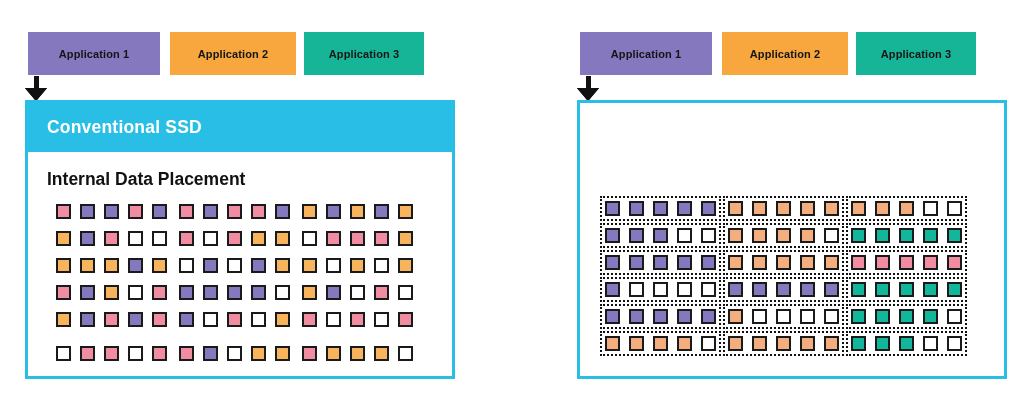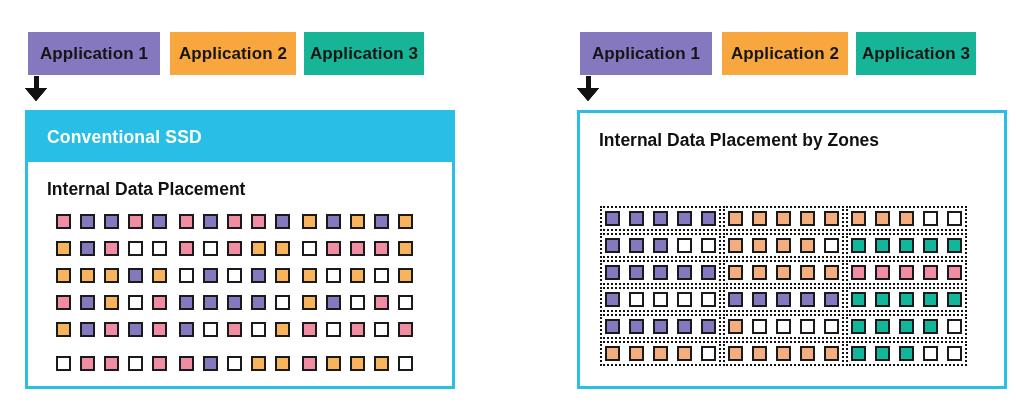--- a/index.html
+++ b/index.html
@@ -8,21 +8,21 @@
     font-family:"Liberation Sans", sans-serif;overflow:hidden;
   }
   .panel{position:absolute;top:32px;width:430px;height:348px;}
   #panel-left{left:25px;}
   #panel-right{left:577px;}
 
   
   .app-box{
     position:absolute;top:0;height:43px;
     display:flex;align-items:center;justify-content:center;
-    font-weight:bold;font-size:17px;color:#151515;letter-spacing:0.1px;
+    font-weight:bold;font-size:11px;color:#151515;letter-spacing:0.1px;
   }
   .app-1{left:3px;width:132px;}
   .app-2{left:145px;width:126px;}
   .app-3{left:279px;width:120px;}
   .c-purple{background:#8678BE;}
   .c-orange{background:#F7A73E;}
   .c-teal{background:#17B598;}
 
   
   .arrow{position:absolute;top:44px;width:22px;height:25px;}
@@ -34,21 +34,21 @@
   }
   #panel-left .arrow:nth-of-type(1){left:6px;}
   #panel-left .arrow:nth-of-type(2){left:201px;}
   #panel-left .arrow:nth-of-type(3){left:332px;}
   #panel-right .arrow:nth-of-type(1){left:57px;}
   #panel-right .arrow:nth-of-type(2){left:198px;}
   #panel-right .arrow:nth-of-type(3){left:328px;}
 
   
   .ssd-box{
-    position:absolute;left:0;top:78px;width:100%;height:279px;
+    position:absolute;left:0;top:68px;width:100%;height:279px;
     border:3px solid #29BEE6;box-sizing:border-box;background:#ffffff;
   }
   .ssd-header{
     background:#29BEE6;height:49px;display:flex;align-items:center;
     padding-left:19px;
   }
   .ssd-title{color:#ffffff;font-weight:bold;font-size:17.5px;letter-spacing:0.2px;}
   .placement-heading{
     margin:17px 0 0 19px;font-weight:bold;font-size:17.5px;color:#111;
   }
@@ -226,21 +226,20 @@
   <div class="arrow">
       <div class="stem"></div>
       <div class="head"></div>
     </div>
   <div class="arrow">
       <div class="stem"></div>
       <div class="head"></div>
     </div>
 
   <div class="ssd-box">
-    <div class="placement-heading">Internal Data Placement by Zones</div>
     <div class="zone-grid" id="right-grid">
         <div class="z-row">
           <div class="zone">
             <span class="sq" style="background: rgb(134, 120, 190);"></span>
             <span class="sq" style="background: rgb(134, 120, 190);"></span>
             <span class="sq" style="background: rgb(134, 120, 190);"></span>
             <span class="sq" style="background: rgb(134, 120, 190);"></span>
             <span class="sq" style="background: rgb(134, 120, 190);"></span>
           </div>
           <div class="zone">

